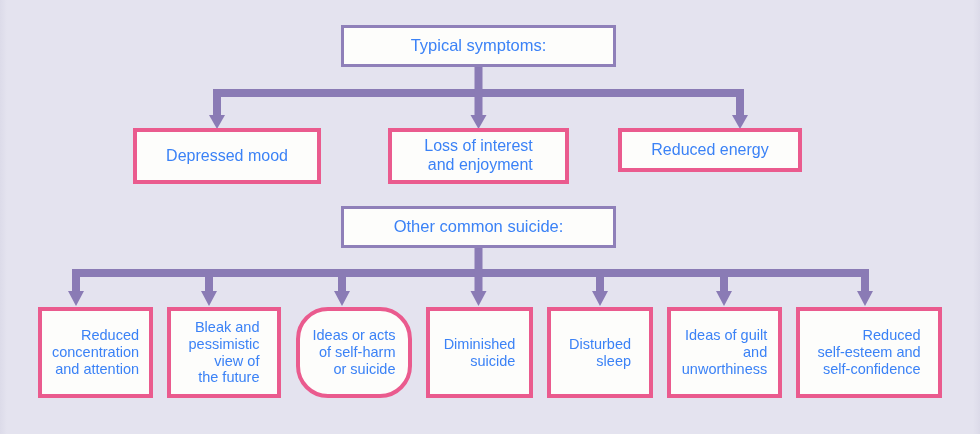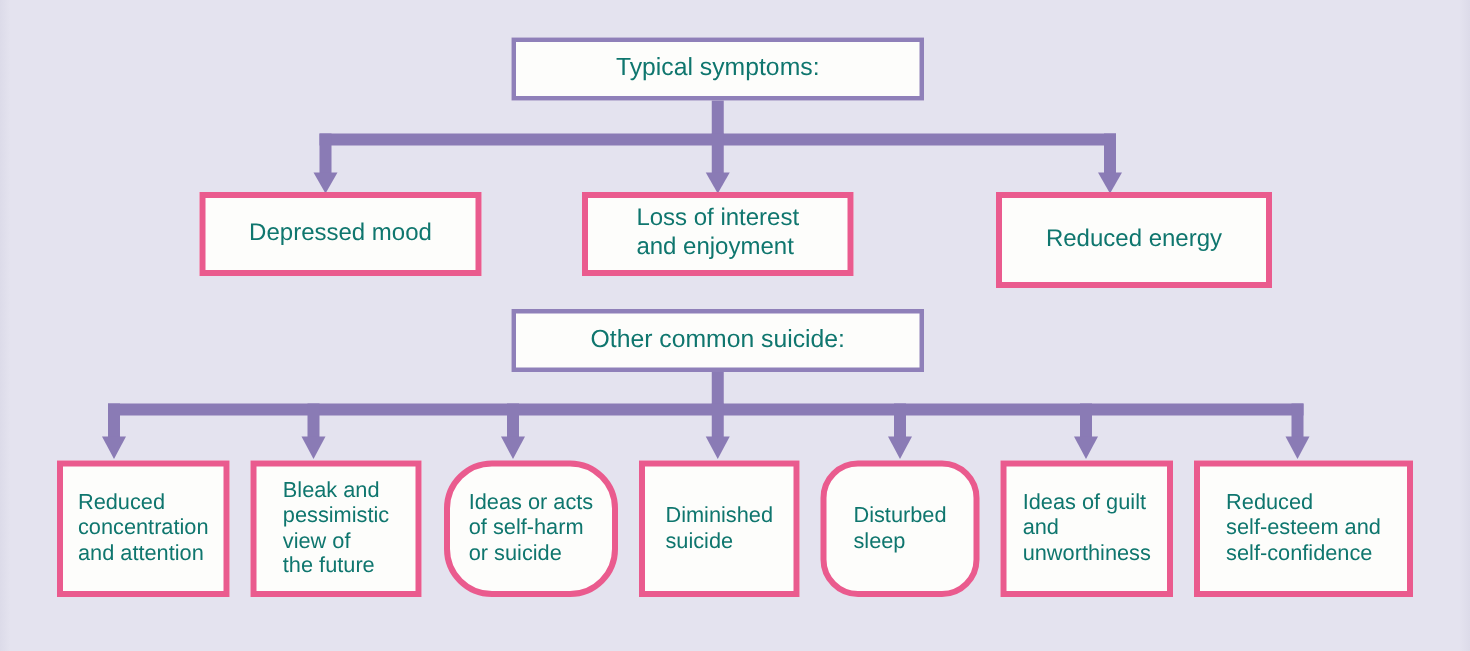--- a/index.html
+++ b/index.html
@@ -40,22 +40,22 @@
   }
 
   
   .node {
     position: absolute;
     box-sizing: border-box;
     background: #fdfdfb;
     display: flex;
     align-items: center;
     justify-content: center;
-    text-align: left;
-    color: #0f766e;
+    text-align: right;
+    color: #3b82f6;
     line-height: 1.17;
   }
   .node.header {
     border: 3px solid #8f80b9;
     font-size: 16.5px;
   }
   .node.symptom {
     border: 4px solid #ea5b8e;
     font-size: 16px;
   }
@@ -65,28 +65,28 @@
   }
   .node-label {
     white-space: pre-line;
     padding: 0 4px;
   }
 
   
   #node-typical          { left: 341px; top: 25px;  width: 275px; height: 42px; }
   #node-depressed-mood   { left: 133px; top: 128px; width: 188px; height: 56px; }
   #node-loss-of-interest { left: 388px; top: 128px; width: 181px; height: 56px; }
-  #node-reduced-energy   { left: 664px; top: 128px; width: 184px; height: 64px; }
+  #node-reduced-energy   { left: 618px; top: 128px; width: 184px; height: 44px; }
   #node-other-header     { left: 341px; top: 206px; width: 275px; height: 42px; }
 
   #node-oc-0 { left: 38px;  top: 307px; width: 115px; height: 91px; }
   #node-oc-1 { left: 167px; top: 307px; width: 114px; height: 91px; }
   #node-oc-2 { left: 296px; top: 307px; width: 116px; height: 91px; border-radius: 32px; }
   #node-oc-3 { left: 426px; top: 307px; width: 107px; height: 91px; }
-  #node-oc-4 { left: 547px; top: 307px; width: 106px; height: 91px; border-radius: 25px; }
+  #node-oc-4 { left: 547px; top: 307px; width: 106px; height: 91px; }
   #node-oc-5 { left: 667px; top: 307px; width: 115px; height: 91px; }
   #node-oc-6 { left: 796px; top: 307px; width: 146px; height: 91px; }
 </style>
 </head>
 <body>
 
 <div id="diagram">
 
   <div class="edge-shade-left"></div>
   <div class="edge-shade-right"></div>

